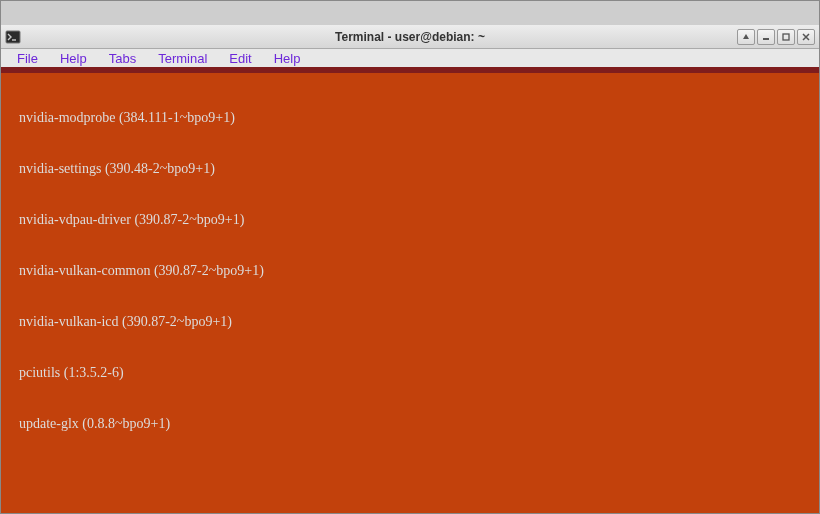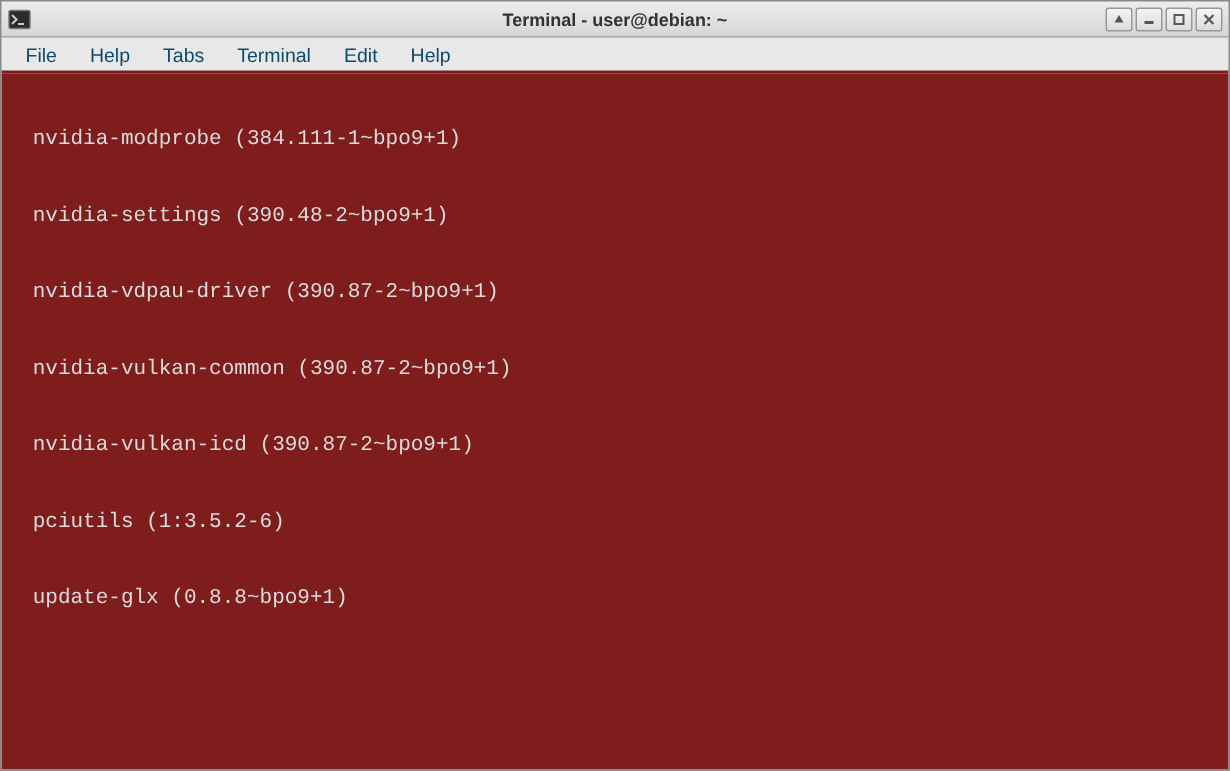--- a/index.html
+++ b/index.html
@@ -16,20 +16,21 @@
   .titlebar {
     height: 24px;
     background: linear-gradient(to bottom, #ededed, #d6d6d6);
     border-bottom: 1px solid #aaa;
     display: flex;
     align-items: center;
     padding: 0 4px;
     font-size: 12px;
     color: #3c3c3c;
     position: relative;
+    margin-top: 24px;
   }
   .titlebar .app-icon {
     width: 16px; height: 16px;
     margin-right: 6px;
     display: inline-flex;
     align-items: center; justify-content: center;
   }
   .titlebar .title-text {
     position: absolute;
     left: 50%;
@@ -49,37 +50,37 @@
     border-radius: 2px;
     display: flex;
     align-items: center; justify-content: center;
     font-size: 10px;
     color: #444;
     cursor: pointer;
   }
   .menubar {
     height: 24px;
     background: #e8e8e8;
-    border-bottom: 2px solid #7f1d1d;
+    border-bottom: 6px solid #7f1d1d;
     display: flex;
     align-items: center;
     padding: 0 6px;
     gap: 2px;
     font-size: 13px;
-    color: #0c4a6e;
+    color: #6d28d9;
   }
   .menu-item {
     padding: 2px 10px;
     cursor: pointer;
   }
   .terminal {
     flex: 1;
-    background: #7f1d1d;
+    background: #c2410c;
     color: #dcdcdc;
-    font-family: Liberation Mono, monospace;
+    font-family: Liberation Serif, serif;
     font-size: 14px;
     line-height: 17px;
     padding: 2px 4px 0 4px;
     white-space: pre;
     overflow: hidden;
     position: relative;
   }
   .indent1 { padding-left: 2ch; }
   .term-line { display: block; }
 </style>

